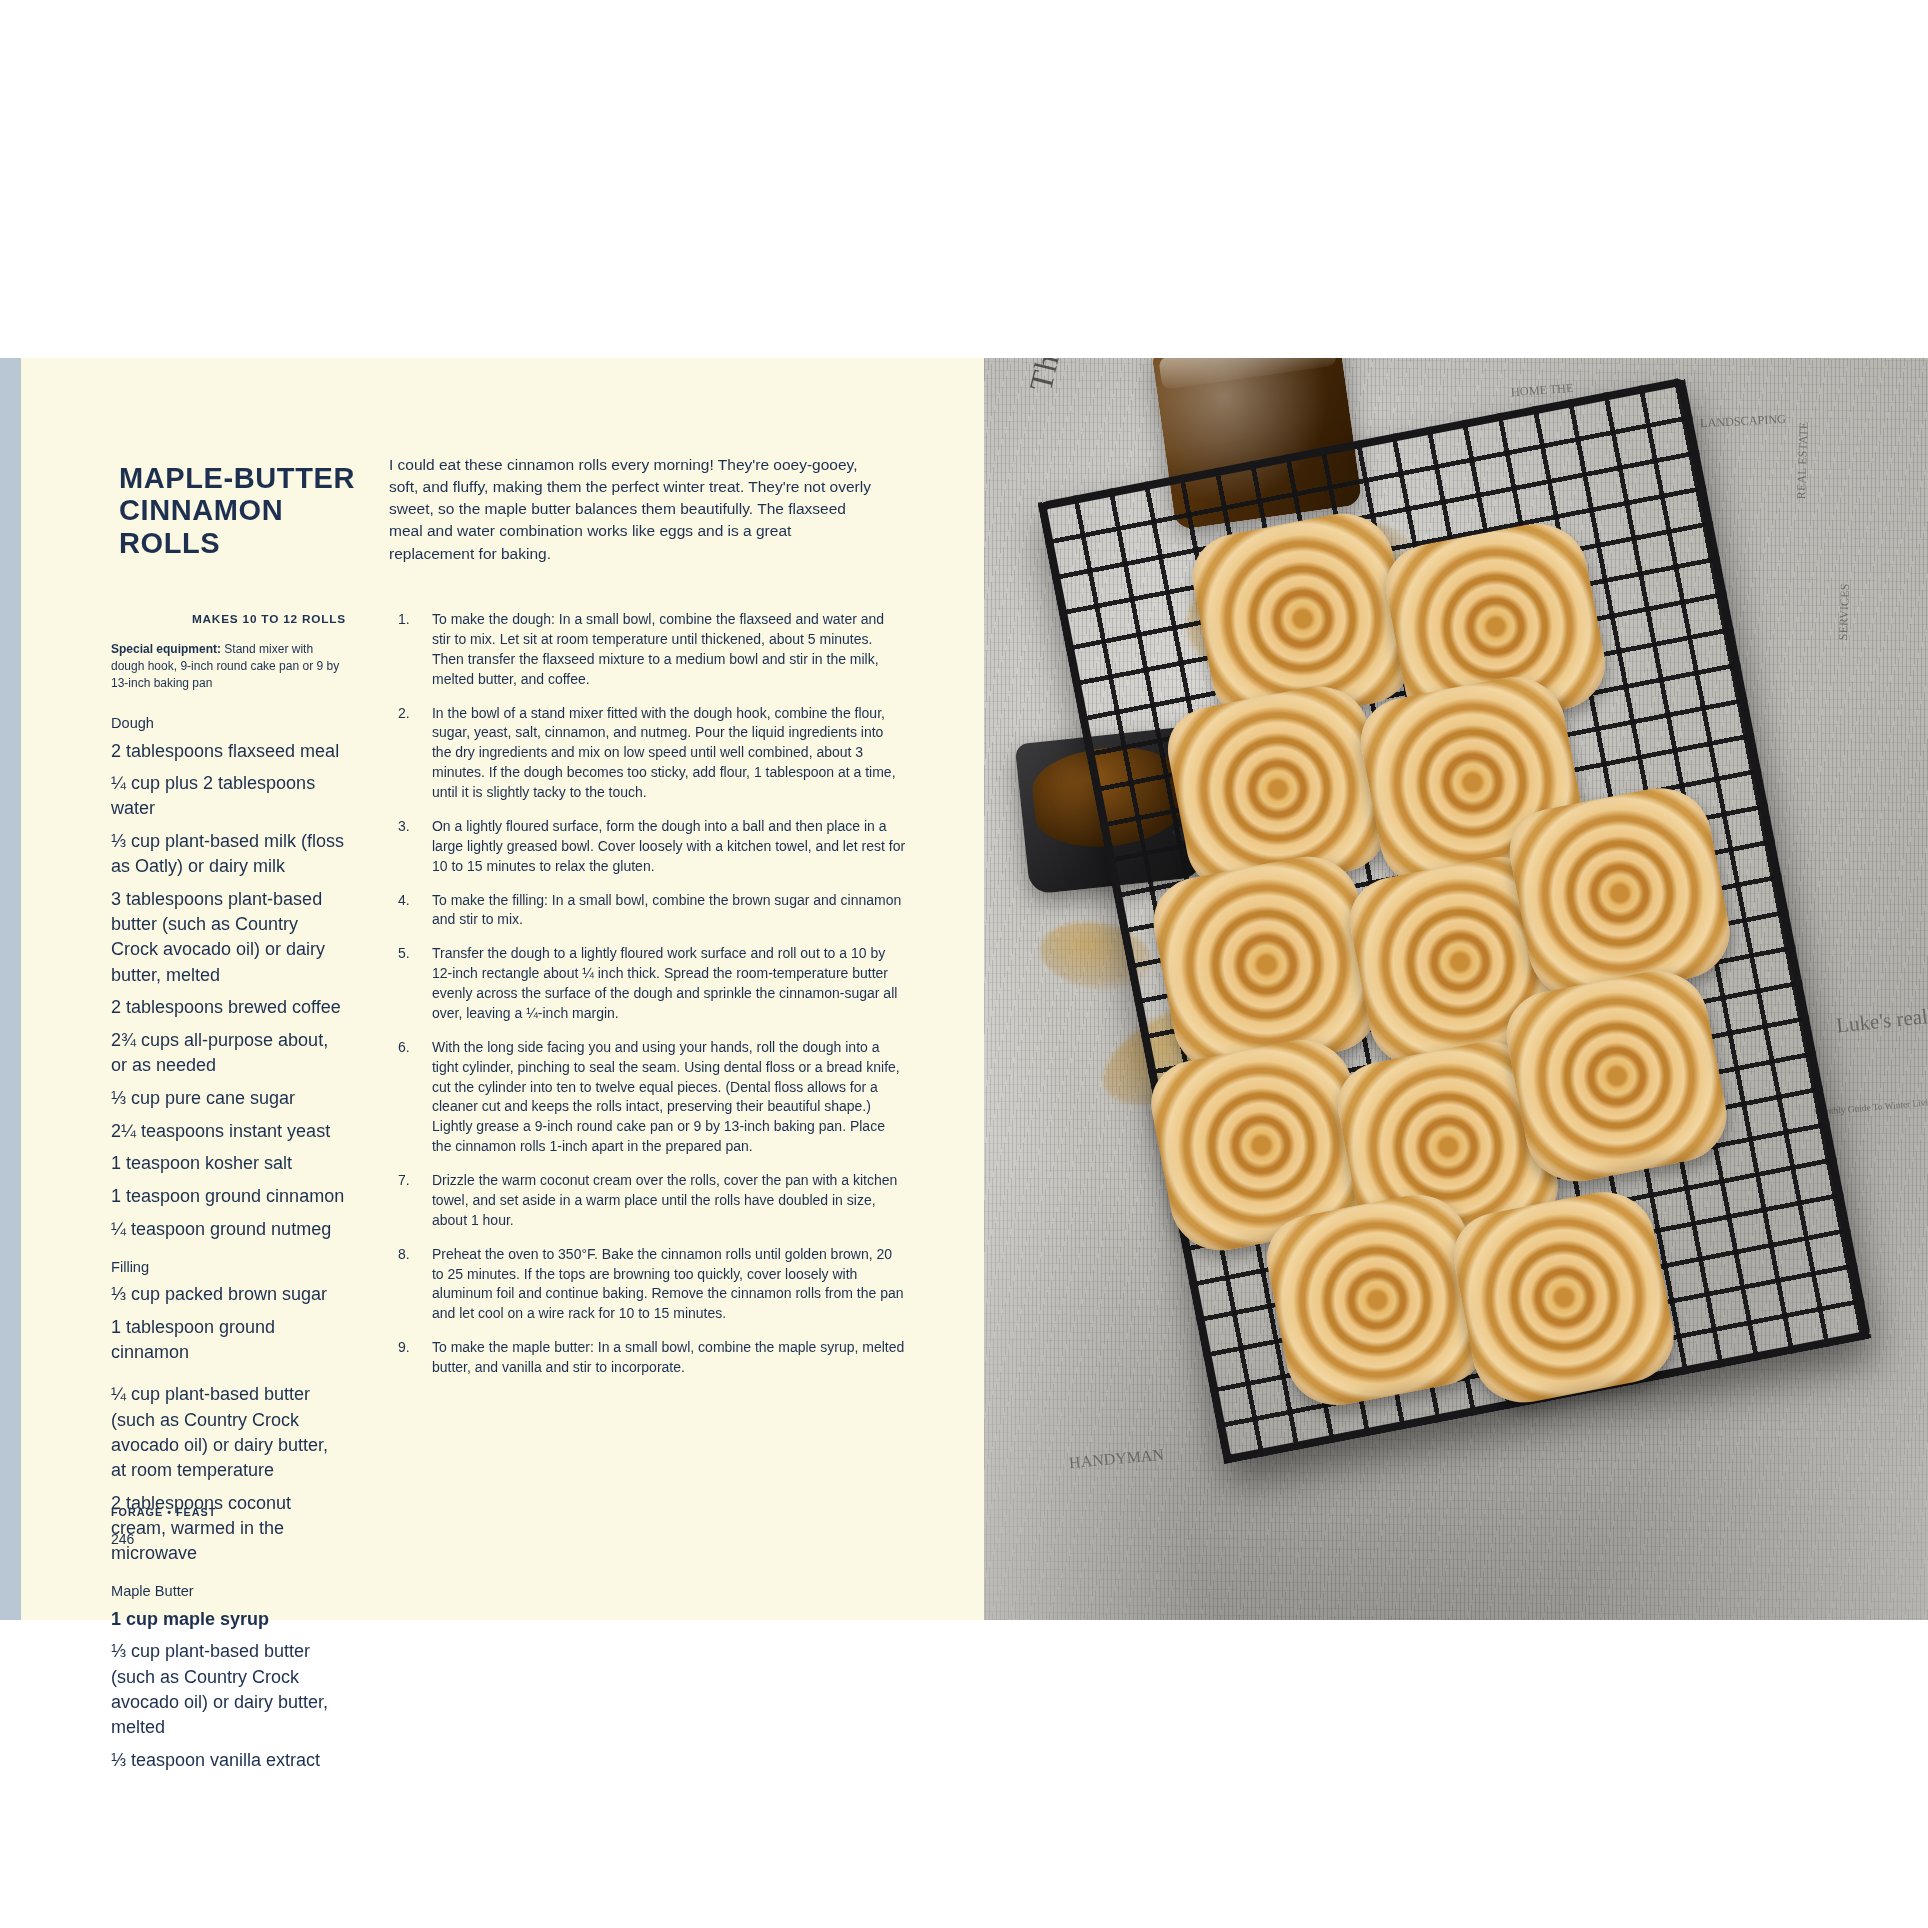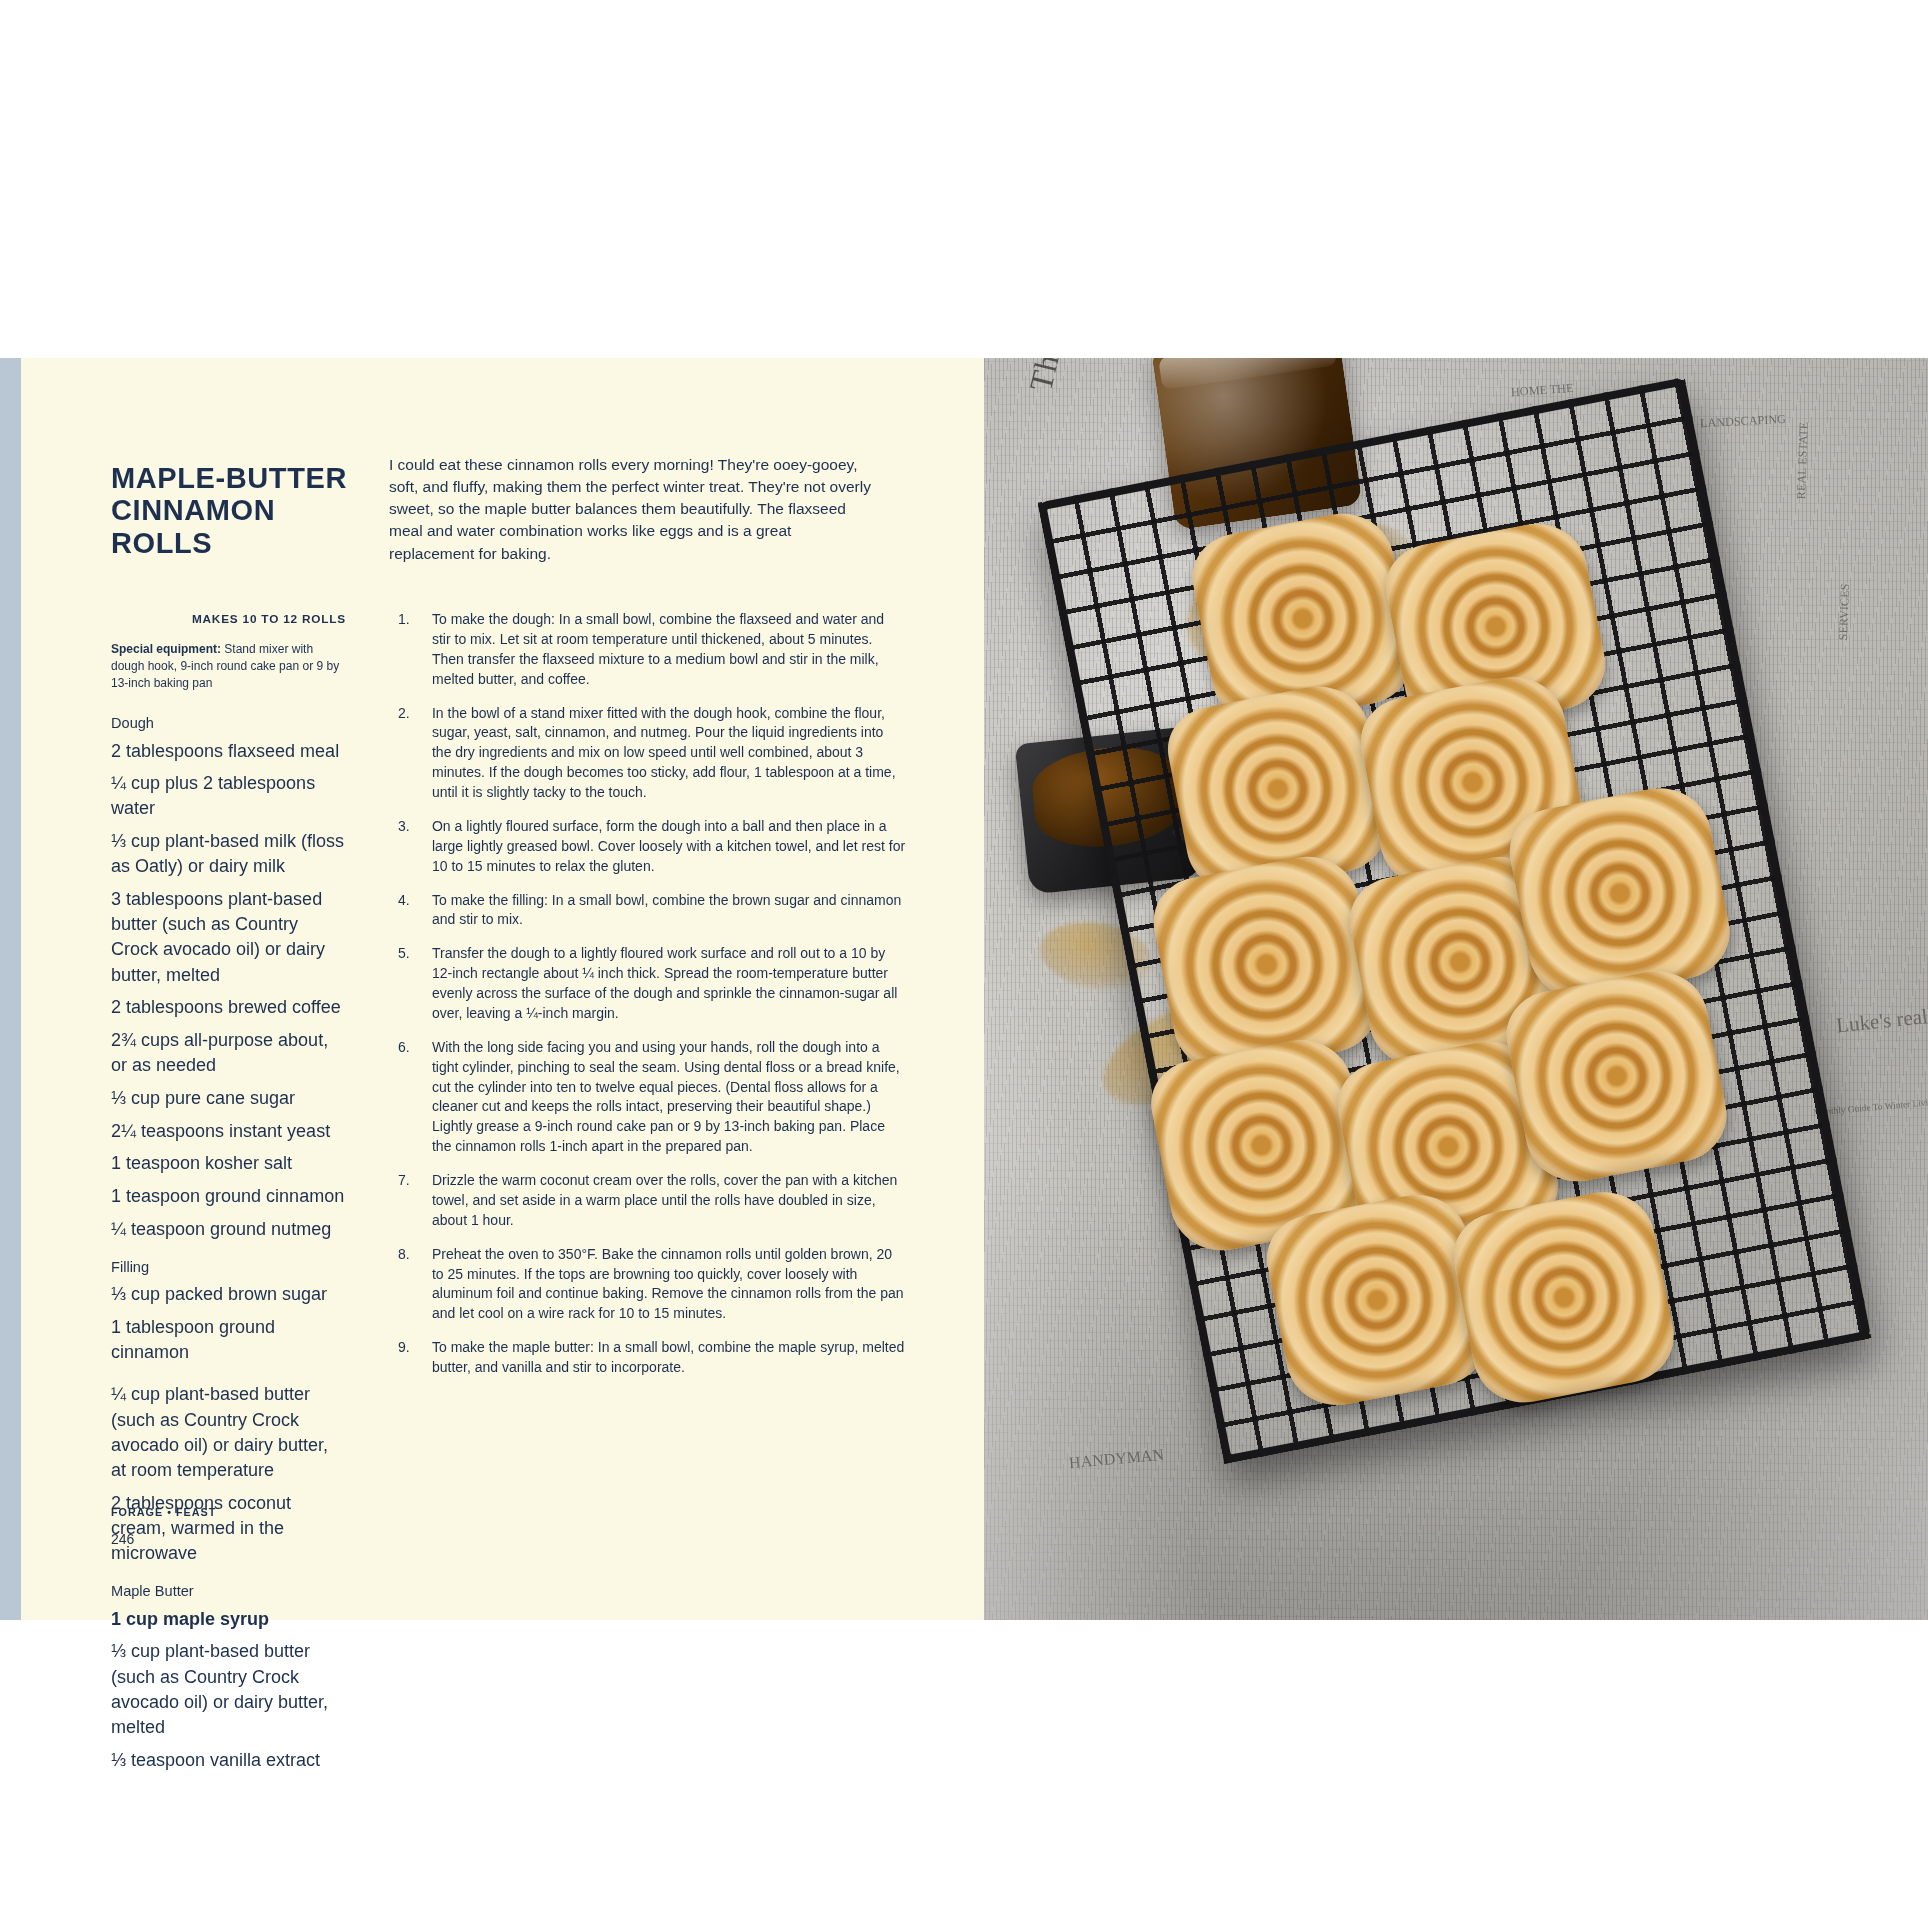--- a/index.html
+++ b/index.html
@@ -37,21 +37,21 @@
     width: 944px;
     height: 100%;
     position: relative;
     overflow: hidden;
     background: #cfcdc8;
   }
 
   
   .recipe-title {
     position: absolute;
-    left: 90px;
+    left: 98px;
     top: 104px;
     width: 254px;
     color: #1d3050;
     font-size: 29px;
     line-height: 1.12;
     letter-spacing: 0.6px;
     font-weight: 700;
   }
   .intro {
     position: absolute;

